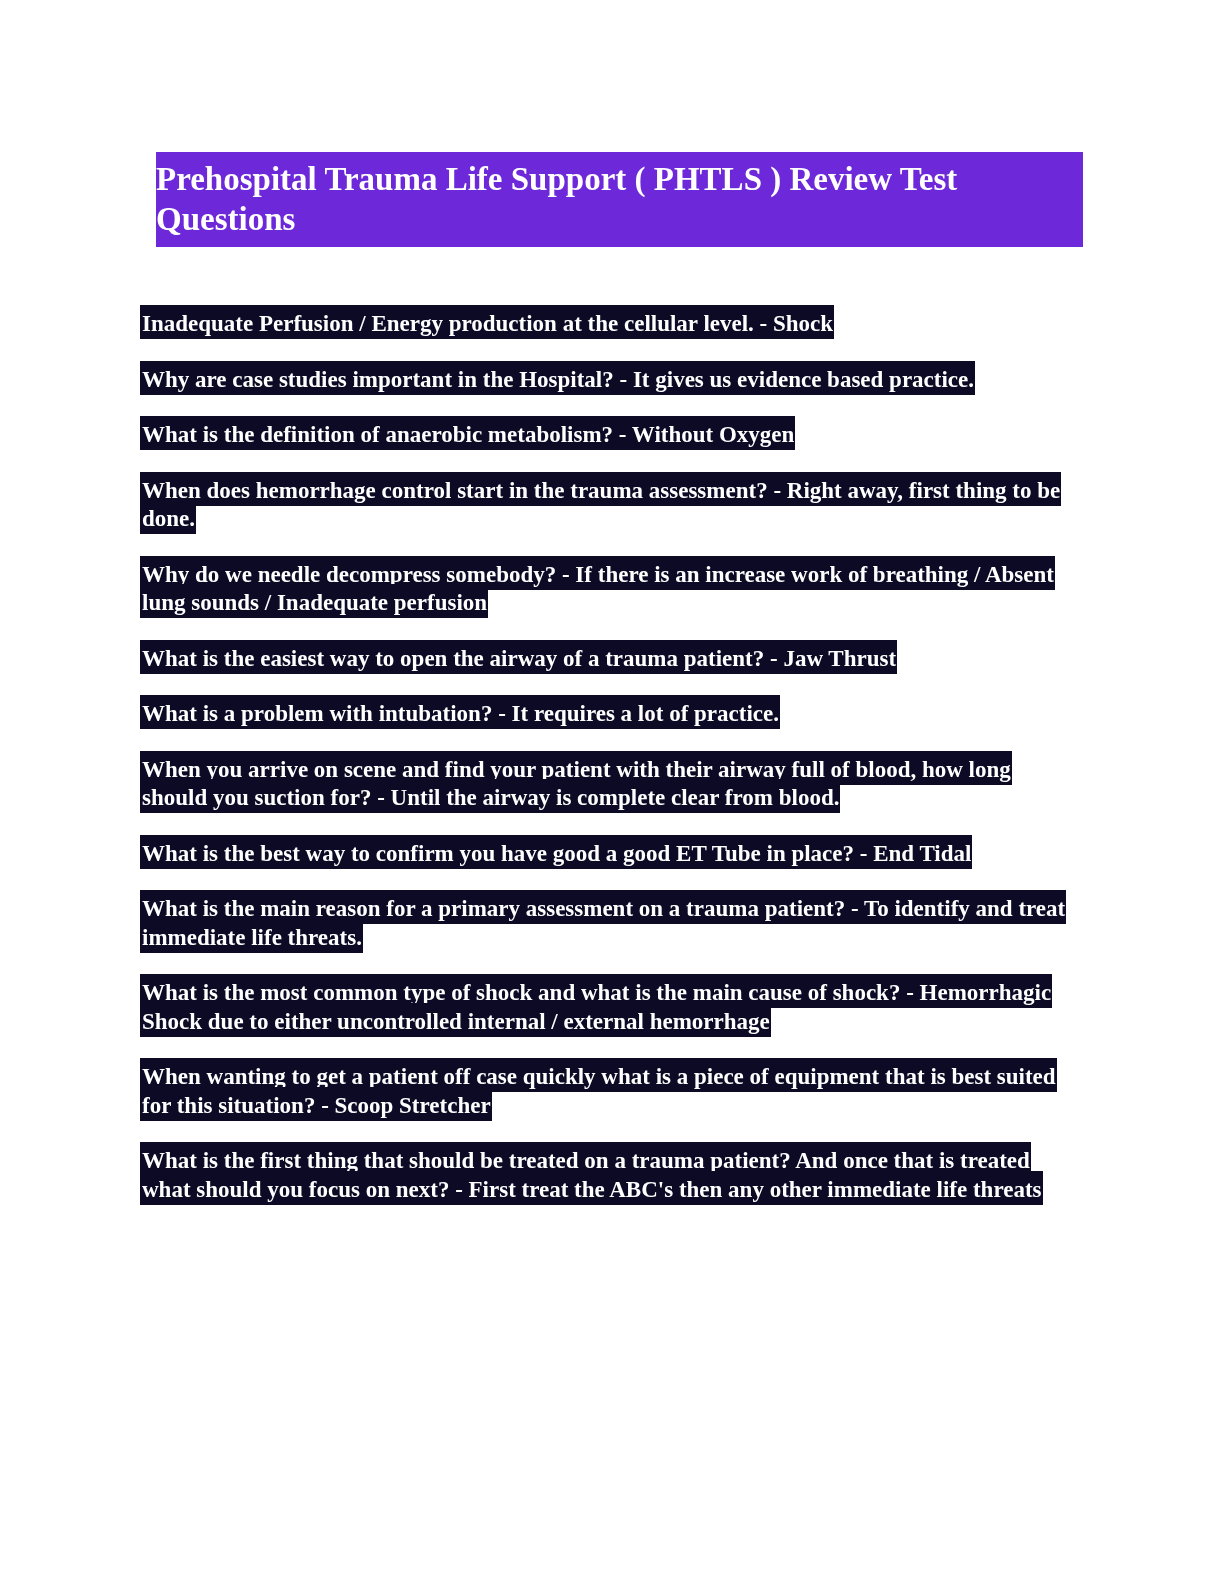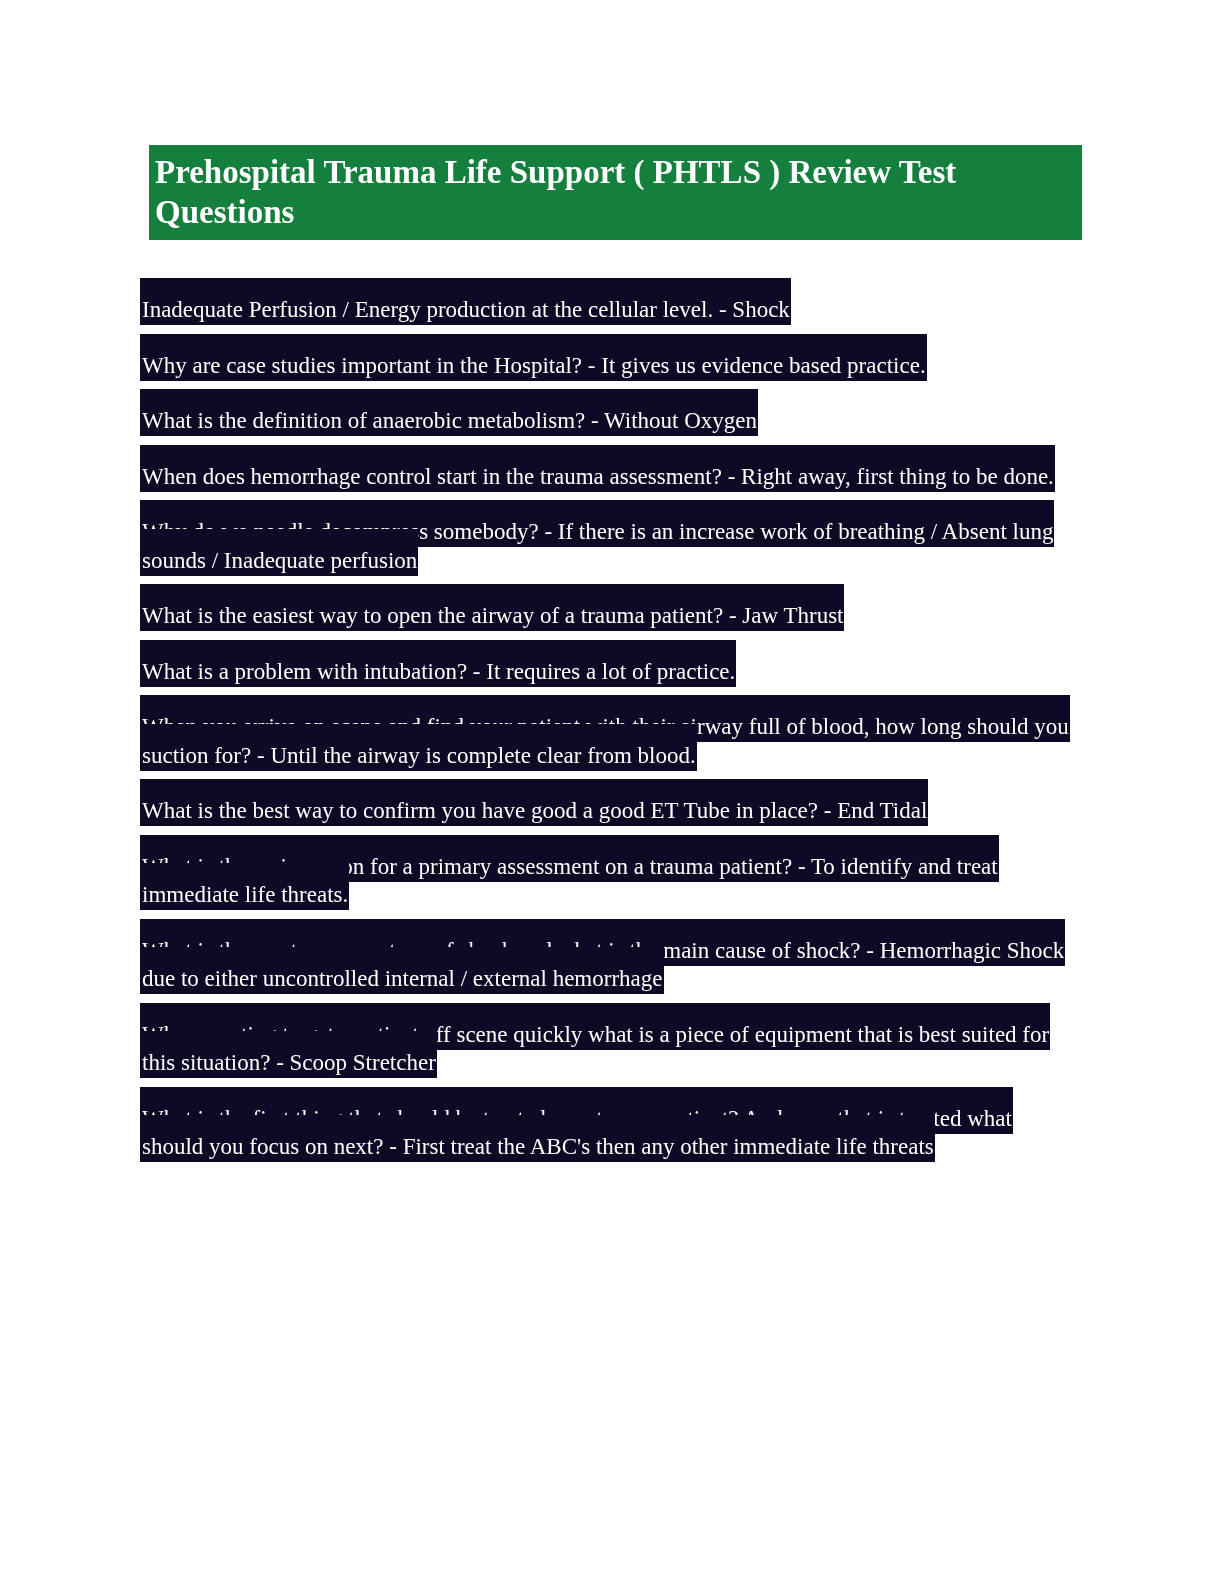--- a/index.html
+++ b/index.html
@@ -26,28 +26,28 @@
 
   .content {
     position: absolute;
     left: 140px;
     top: 136px;
     width: 934px;
   }
 
   
   .doc-title {
-    margin: 9px;
-    background: #15803d;
+    margin: 16px;
+    background: #6d28d9;
     color: #ffffff;
     font-family: "Liberation Serif", "DejaVu Serif", serif;
     font-weight: bold;
     font-size: 33px;
     line-height: 40px;
-    padding: 7px 6px 8px 6px;
+    padding: 7px 6px 8px 0;
     width: 921px;
     box-sizing: content-box;
     letter-spacing: 0px;
   }
 
   
   .qa-list {
     margin: 0;
     padding: 0;
     list-style: none;
@@ -60,24 +60,24 @@
   }
   .qa-item:last-child {
     margin-bottom: 4px;
   }
 
   .qa-text {
     display: inline;
     background: #0d0a26;
     color: #ffffff;
     font-family: "Liberation Serif", "DejaVu Serif", serif;
-    font-weight: normal;
+    font-weight: bold;
     font-size: 23px;
     line-height: 28.5px;
-    padding: 19px 1px 3px 2px;
+    padding: 6px 1px 3px 2px;
     box-decoration-break: clone;
     -webkit-box-decoration-break: clone;
   }
 
   
   .spacer-title-to-body { height: 47px; }
 </style>
 </head>
 <body>
 
@@ -116,21 +116,21 @@
       <li class="qa-item">
         <span class="qa-text">What is the best way to confirm you have good a good ET Tube in place? - End Tidal</span>
       </li>
       <li class="qa-item">
         <span class="qa-text">What is the main reason for a primary assessment on a trauma patient? - To identify and treat immediate life threats.</span>
       </li>
       <li class="qa-item">
         <span class="qa-text">What is the most common type of shock and what is the main cause of shock? - Hemorrhagic Shock due to either uncontrolled internal / external hemorrhage</span>
       </li>
       <li class="qa-item">
-        <span class="qa-text">When wanting to get a patient off scene quickly what is a piece of equipment that is best suited for this situation? - Scoop Stretcher</span>
+        <span class="qa-text">When wanting to get a patient off case quickly what is a piece of equipment that is best suited for this situation? - Scoop Stretcher</span>
       </li>
       <li class="qa-item">
         <span class="qa-text">What is the first thing that should be treated on a trauma patient? And once that is treated what should you focus on next? - First treat the ABC's then any other immediate life threats</span>
       </li>
     </ul>
 
   </div>
 </div>
 
 </body></html>

